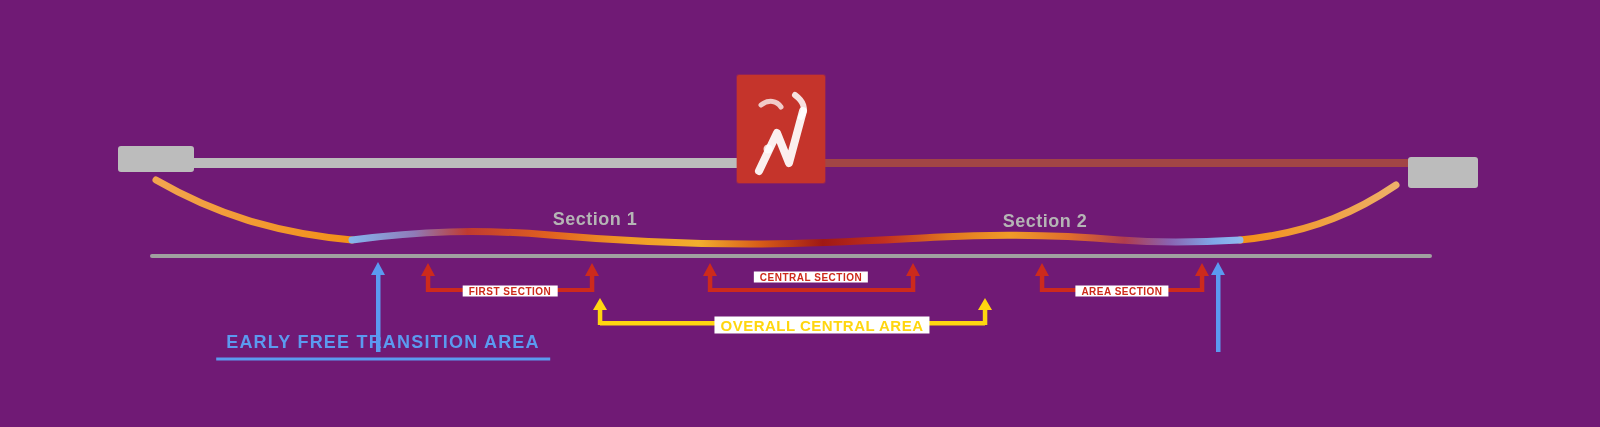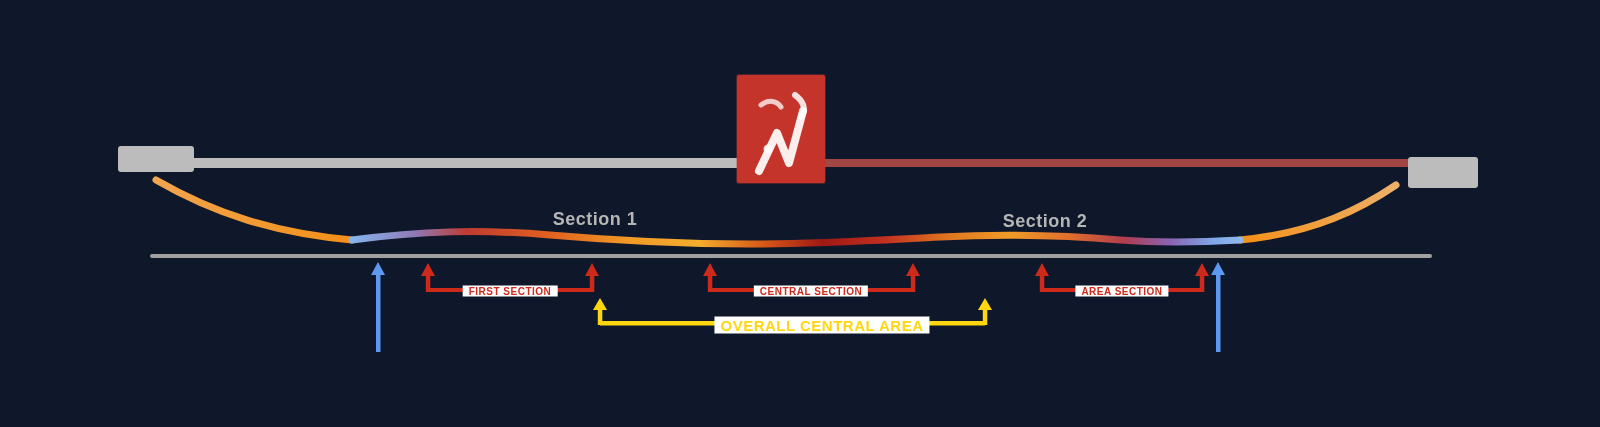--- a/index.html
+++ b/index.html
@@ -1,17 +1,17 @@
 <!DOCTYPE html>
 <html style="--seal_red: #c5342b; --bar_gray: #bcbcbc; --bar_maroon: #a24545; --baseline_gray: #a0a0a0; --curve_orange: #f39018; --accent_red: #cd2a1c; --accent_yellow: #ffd60f; --accent_blue: #5b9af0; --label_gray: #b5b5b5;"><head>
 <meta charset="utf-8">
 <style>
   html,body{margin:0;padding:0;background:#ffffff;}
   .stage{
-    position:relative;width:1600px;height:427px;background:#0f172a;overflow:hidden;
+    position:relative;width:1600px;height:427px;background:#701a75;overflow:hidden;
     font-family:"Liberation Sans", sans-serif;
   }
   .stage svg.layer{position:absolute;left:0;top:0;}
   .lbl{position:absolute;transform:translate(-50%,-50%);white-space:nowrap;font-weight:bold;}
   .lbl-red{color:var(--accent_red);font-size:10px;letter-spacing:.5px;background:#fff;padding:0 6px;}
   .lbl-yellow{color:var(--accent_yellow);font-size:15px;letter-spacing:.5px;background:#fff;padding:0 6px;}
   .lbl-gray{color:var(--label_gray);font-size:18px;letter-spacing:.5px;}
   .lbl-blue{color:var(--accent_blue);font-size:18px;letter-spacing:1.2px;
             border-bottom:3.5px solid var(--accent_blue);padding:0 10px 5px 10px;}
   .endcap{position:absolute;background:var(--bar_gray);border-radius:3px;}
@@ -130,19 +130,20 @@
       <path d="M58,20 C66,26 70,34 64,42" fill="none" stroke="#ffffff" stroke-width="6" stroke-linecap="round" opacity="0.85"></path>
       <path d="M24,30 C32,24 40,26 44,32" fill="none" stroke="#ffffff" stroke-width="5" stroke-linecap="round" opacity="0.75"></path>
       <circle cx="31" cy="74" r="4.5" fill="#ffffff" opacity="0.8"></circle>
     </svg>
   </div>
 
   <div class="lbl lbl-gray" style="left:595px;top:219px;">Section 1</div>
   <div class="lbl lbl-gray" style="left:1045px;top:221px;">Section 2</div>
 
   <div class="lbl lbl-red" style="left:510px;top:291px;">FIRST SECTION</div>
-  <div class="lbl lbl-red" style="left:811px;top:291px;">CENTRAL SECTION</div>
+  <div class="lbl lbl-red" style="left:811px;top:277px;">CENTRAL SECTION</div>
   <div class="lbl lbl-red" style="left:1122px;top:291px;">AREA SECTION</div>
 
   <div class="lbl lbl-yellow" style="left:790px;top:325px;margin-left:32px;">OVERALL CENTRAL AREA</div>
 
+  <div class="lbl lbl-blue" style="left:383px;top:346px;">EARLY FREE TRANSITION AREA</div>
 
 </div>
 
 </body></html>

